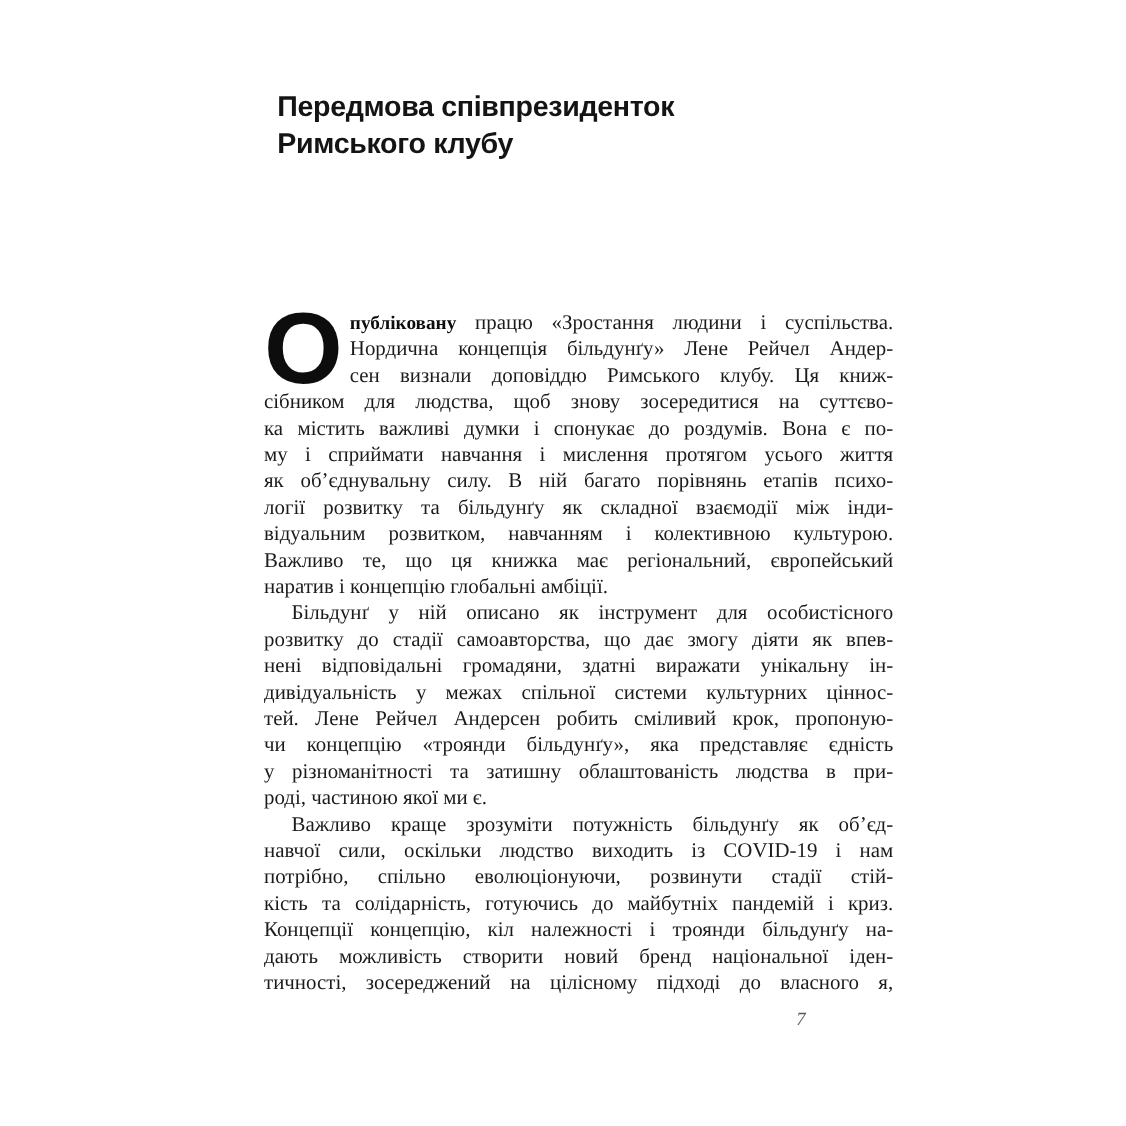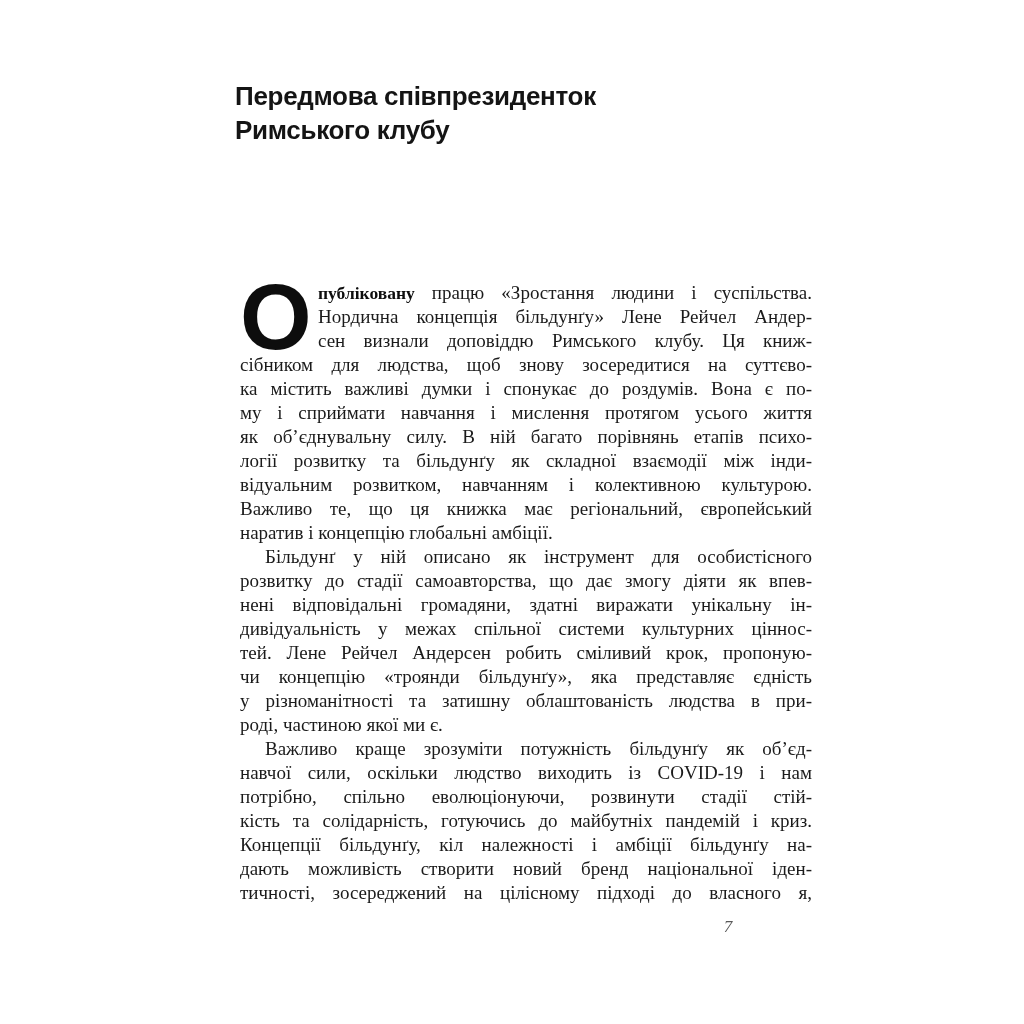--- a/index.html
+++ b/index.html
@@ -9,21 +9,21 @@
   }
   .sheet {
     position: relative;
     width: 1024px;
     height: 1024px;
     background: #ffffff;
     overflow: hidden;
   }
   .chapter-heading {
     position: absolute;
-    left: 235px;
+    left: 252px;
     top: 79px;
     margin: 0;
     font-family: "Liberation Sans", sans-serif;
     font-weight: bold;
     font-size: 26px;
     line-height: 34px;
     letter-spacing: -0.3px;
     color: #141414;
   }
   .textblock {
@@ -101,21 +101,21 @@
         <div class="line">тей. Лене Рейчел Андерсен робить сміливий крок, пропоную-</div>
         <div class="line">чи концепцію «троянди більдунґу», яка представляє єдність</div>
         <div class="line">у різноманітності та затишну облаштованість людства в при-</div>
         <div class="line endline">роді, частиною якої ми є.</div>
       </div>
     <div class="para" id="para-2">
         <div class="line indent">Важливо краще зрозуміти потужність більдунґу як об’єд-</div>
         <div class="line">навчої сили, оскільки людство виходить із COVID-19 і нам</div>
         <div class="line">потрібно, спільно еволюціонуючи, розвинути стадії стій-</div>
         <div class="line">кість та солідарність, готуючись до майбутніх пандемій і криз.</div>
-        <div class="line">Концепції більдунґу, кіл належності і амбіції більдунґу на-</div>
+        <div class="line">Концепції концепцію, кіл належності і троянди більдунґу на-</div>
         <div class="line">дають можливість створити новий бренд національної іден-</div>
         <div class="line">тичності, зосереджений на цілісному підході до власного я,</div>
       </div>
   </div>
 
   <div class="pagenum">7</div>
 
 </div>
 
 </body></html>

